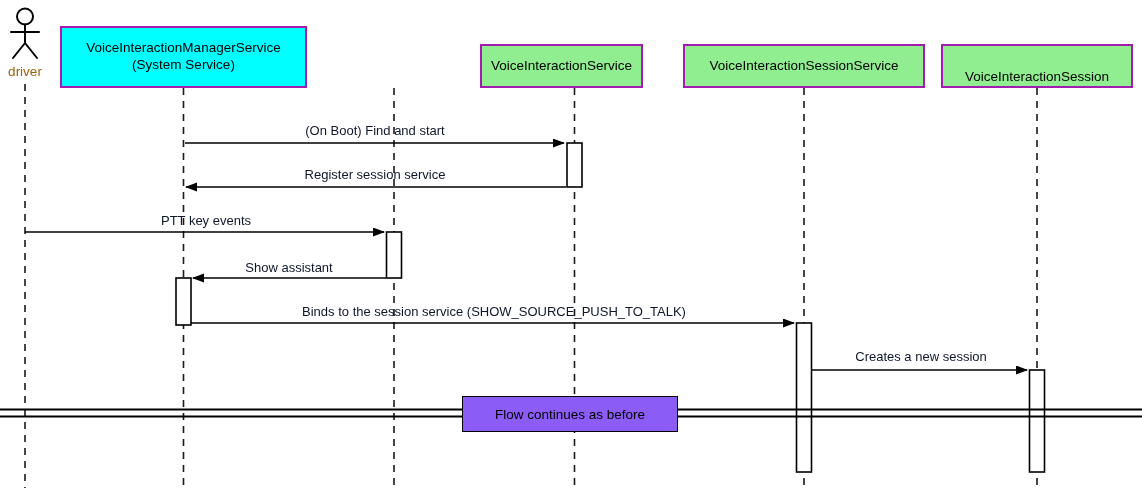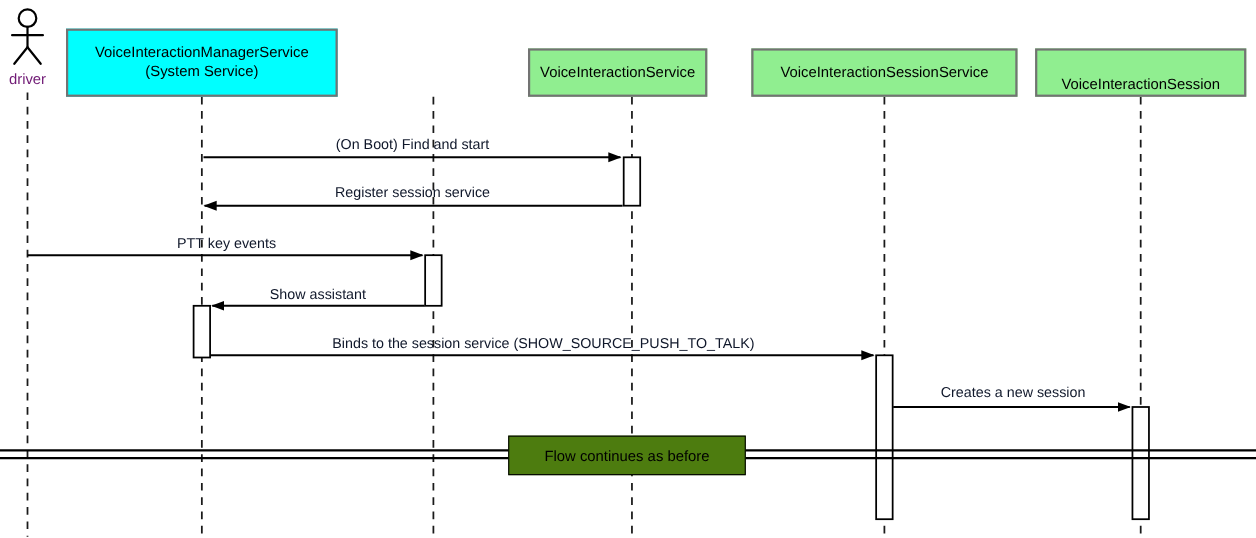--- a/index.html
+++ b/index.html
@@ -12,21 +12,21 @@
     overflow: hidden;
   }
   .stage svg.layer {
     position: absolute;
     left: 0; top: 0;
     width: 1142px; height: 489px;
   }
   .participant {
     position: absolute;
     box-sizing: border-box;
-    border: 2px solid #737373;
+    border: 2px solid #a21caf;
     display: flex;
     flex-direction: column;
     align-items: center;
     justify-content: center;
     text-align: center;
     font-size: 13.5px;
     color: #000000;
     line-height: 1.25;
   }
   .participant.cyan  { background: #00FFFF; }
@@ -37,30 +37,30 @@
     white-space: nowrap;
     font-size: 13px;
     color: #0f172a;
   }
   .actor-label {
     position: absolute;
     left: 25px;
     top: 64px;
     transform: translateX(-50%);
     font-size: 13.5px;
-    color: #701a75;
+    color: #a16207;
   }
   .divider-box {
     position: absolute;
     left: 462px;
     top: 396px;
     width: 216px;
     height: 36px;
     box-sizing: border-box;
-    background: #4d7c0f;
+    background: #8b5cf6;
     border: 1.5px solid #000000;
     display: flex;
     align-items: center;
     justify-content: center;
     font-size: 13.5px;
     color: #000000;
   }
 </style>
 </head>
 <body>

